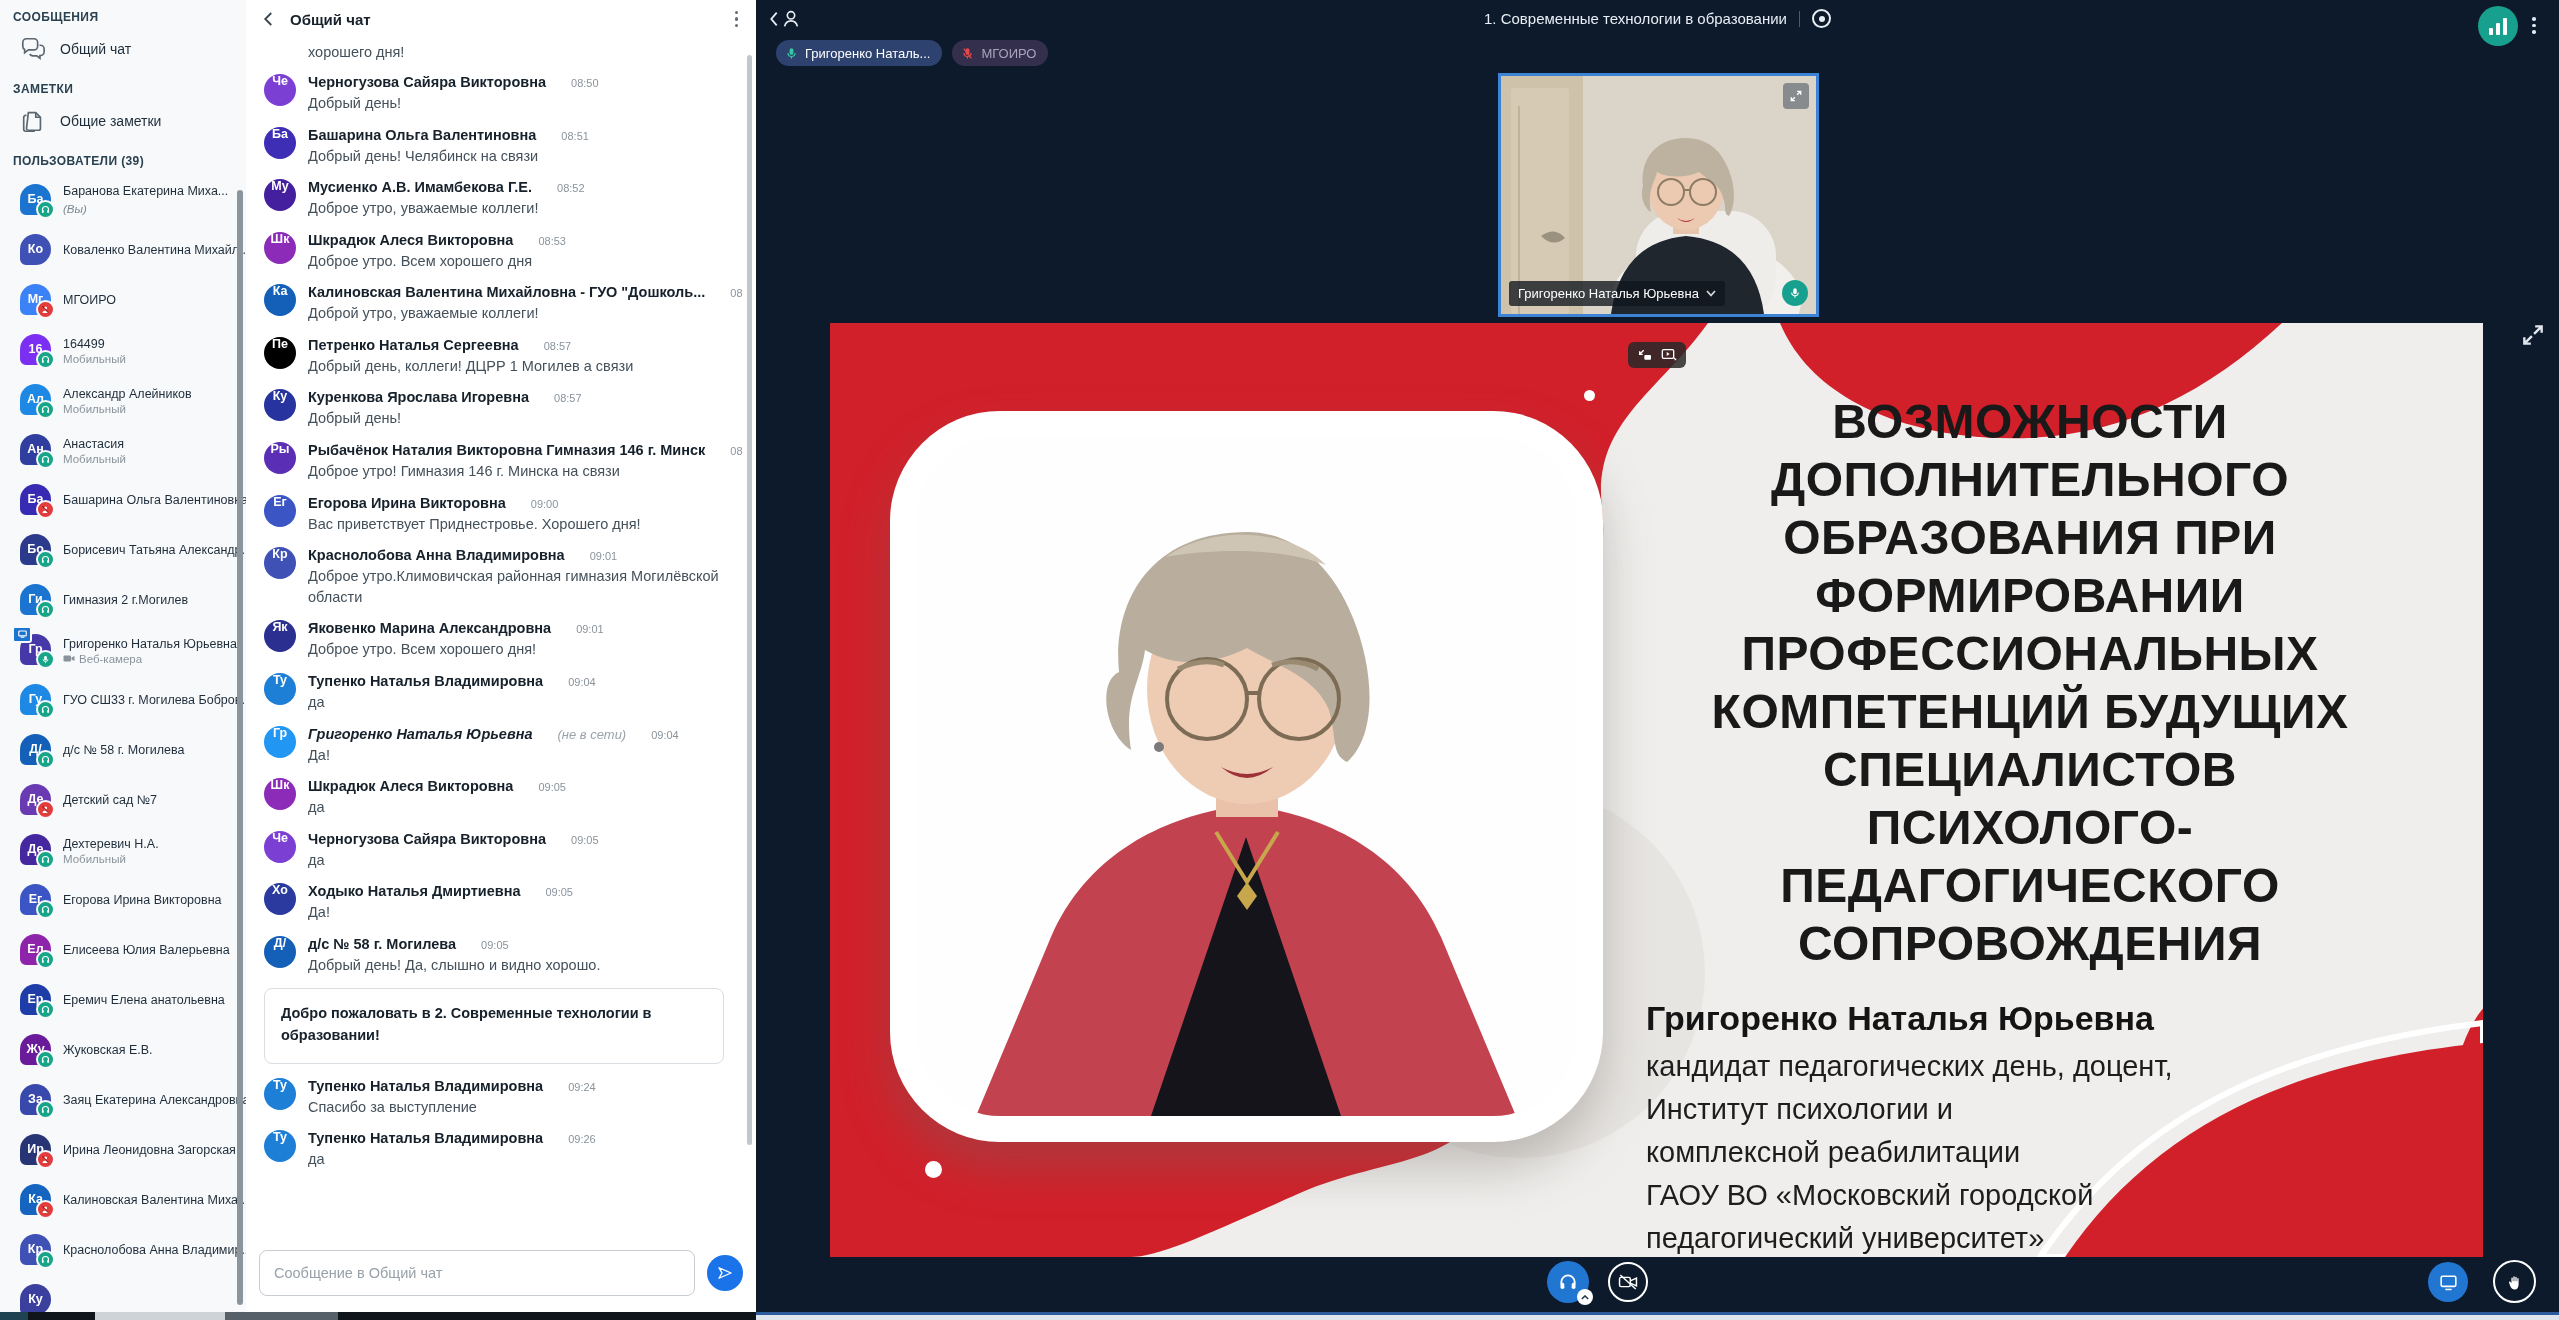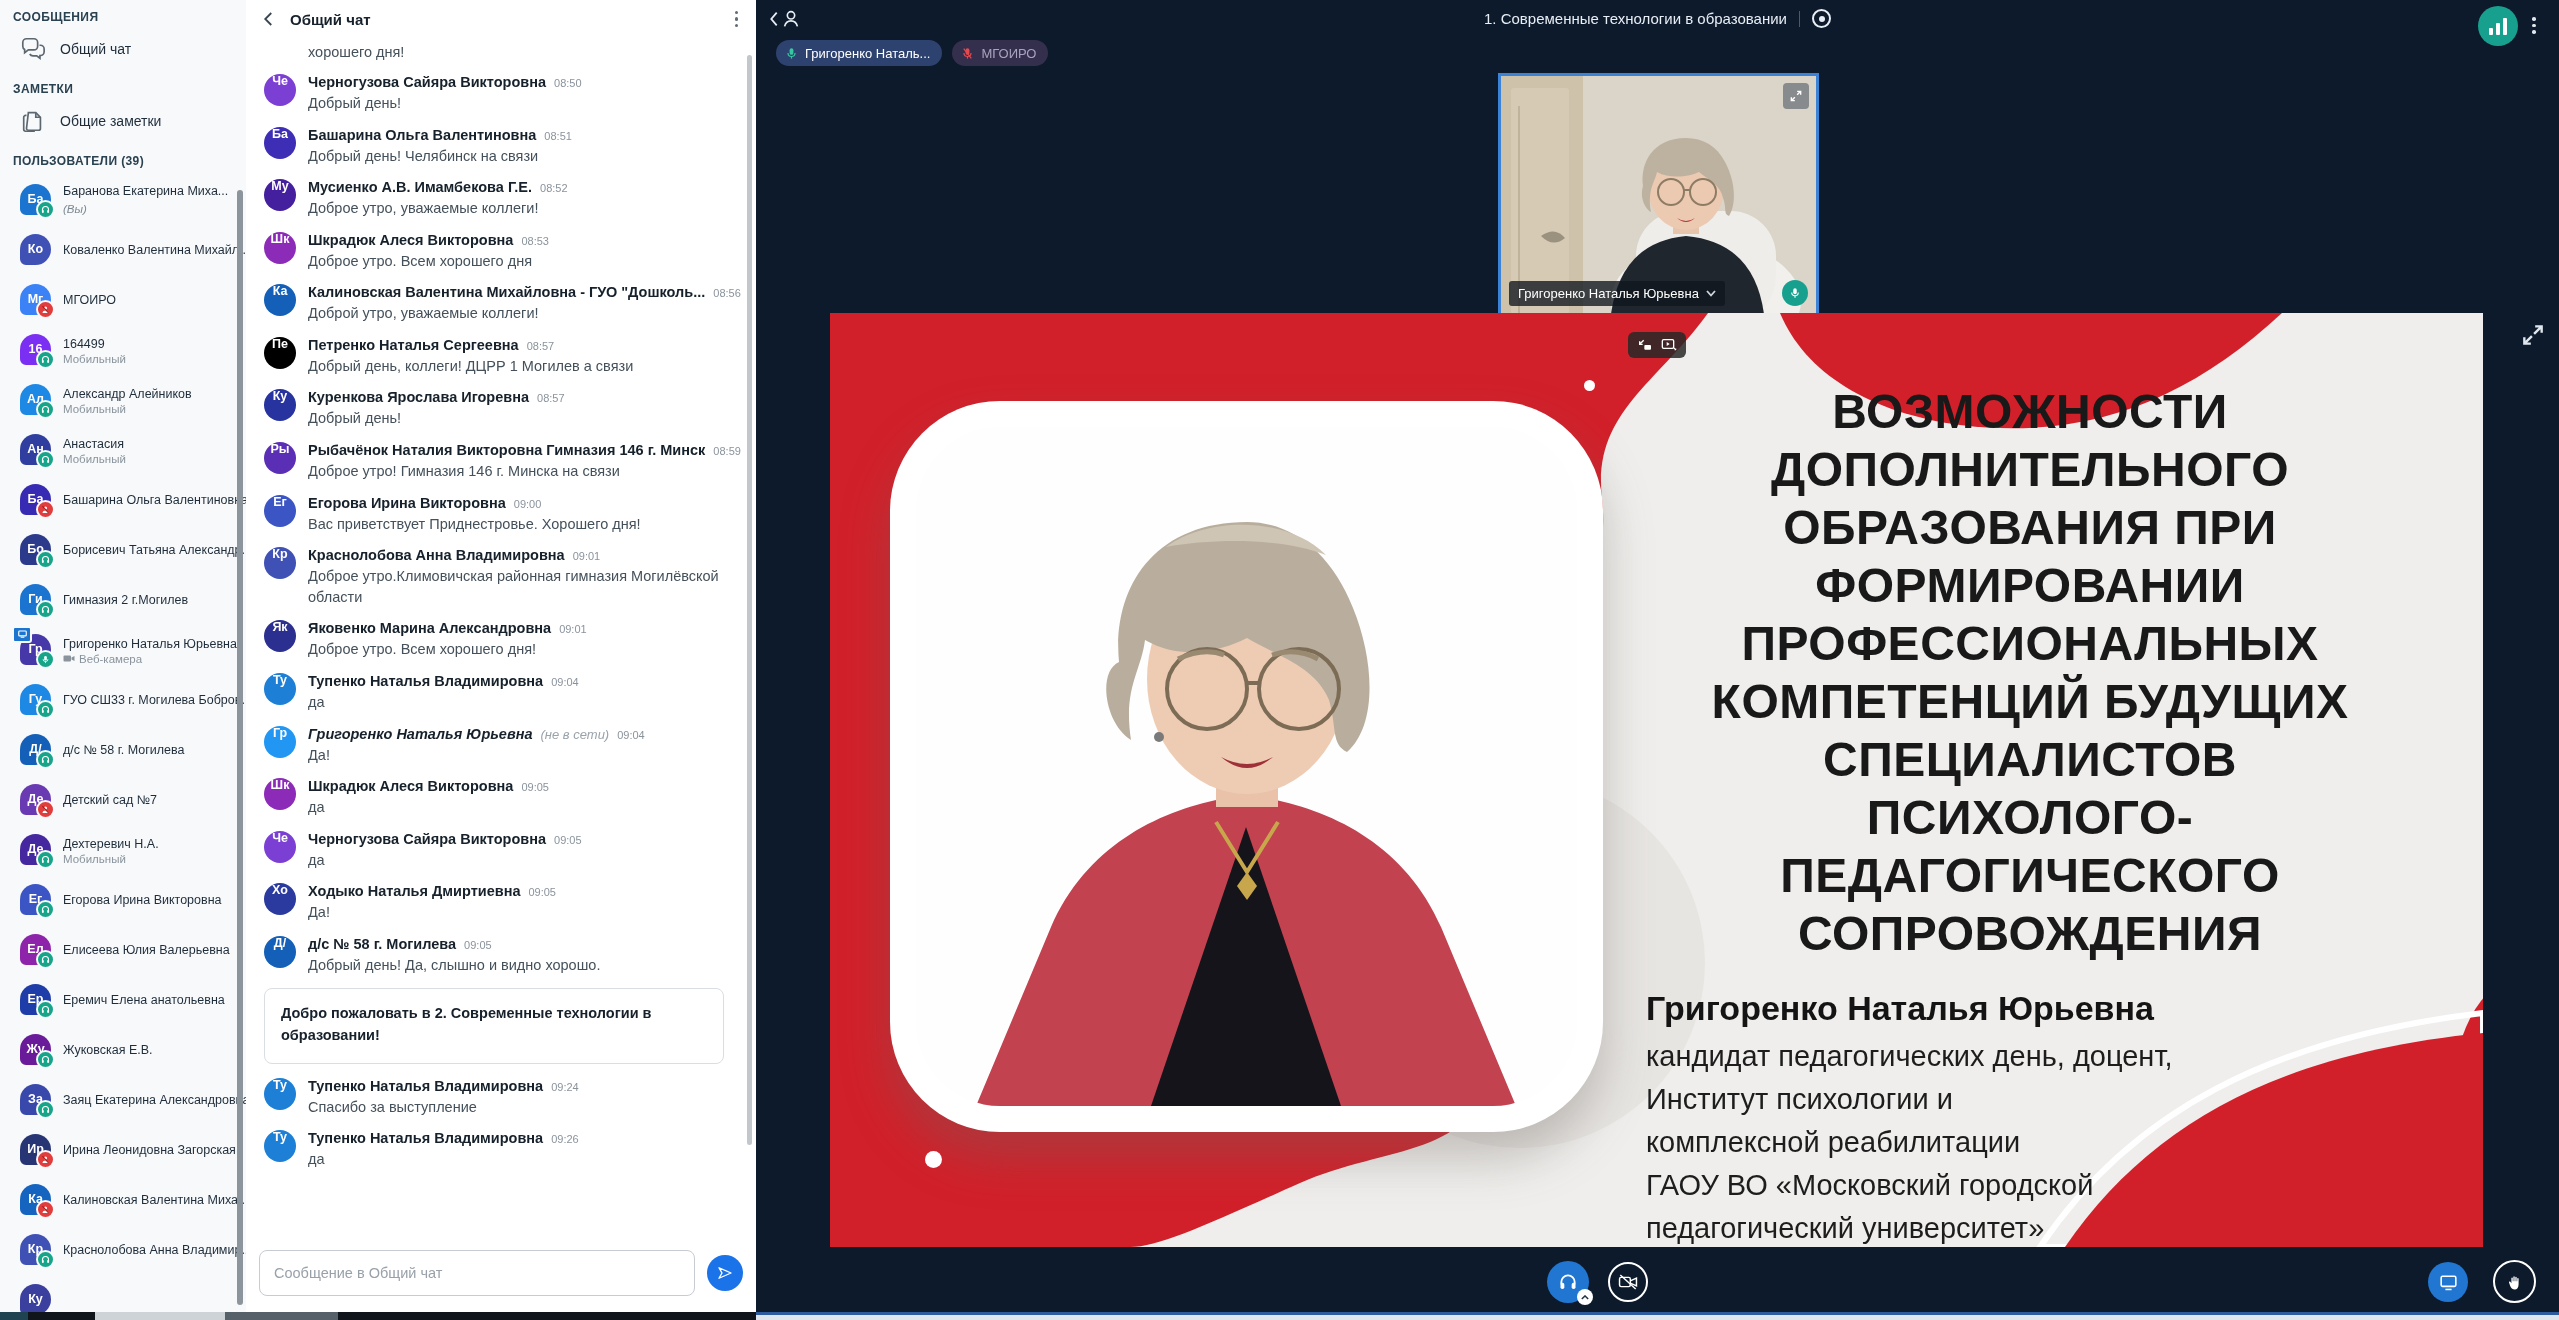--- a/index.html
+++ b/index.html
@@ -42,21 +42,21 @@
   .kebab{margin-left:auto;display:flex;flex-direction:column;gap:3px;cursor:pointer;padding:4px}
   .kebab i{width:3.5px;height:3.5px;border-radius:50%;background:#5f6b76;display:block}
   .back-ch{width:18px;height:18px;color:#39454f;cursor:pointer}
   #messages{position:absolute;left:0;top:40px;right:14px;bottom:80px;overflow:hidden;padding-left:18px}
   #partial-top{margin:4px 0 14px 44px;font-size:14.5px;color:#44505a}
   .msg{display:flex;margin-bottom:13px}
   .m-av{width:32px;height:32px;border-radius:50%;flex:0 0 32px;
         display:flex;align-items:flex-start;justify-content:center}
   .m-av span{color:#fff;font-size:12.5px;font-weight:bold}
   .m-body{margin-left:12px;min-width:0}
-  .m-head{display:flex;align-items:baseline;gap:8px;white-space:nowrap;overflow:hidden}
+  .m-head{display:flex;align-items:baseline;gap:25px;white-space:nowrap;overflow:hidden}
   .m-name{font-size:14.5px;font-weight:bold;color:#16212b}
   .m-name.it{font-style:italic}
   .m-suffix{font-size:13px;color:#9aa3ab;font-style:italic}
   .m-time{font-size:11px;color:#8a939c;flex:0 0 auto}
   .m-text{font-size:14.5px;color:#44505a;line-height:1.42;margin-top:3px;max-width:420px}
   #welcome-box{border:1px solid #d9dee3;border-radius:8px;margin:10px 18px 14px 0;
                padding:14px 16px 16px 16px;font-size:14.5px;color:#16212b;line-height:1.5}
   #welcome-box b{font-weight:bold}
   #welcome-box .pre{font-weight:bold}
   #chat-scrollbar{position:absolute;right:4px;top:55px;width:5px;height:1090px;
@@ -94,21 +94,21 @@
   #thumb{left:742px;top:73px;width:315px;height:238px;border:3px solid #3c83d6;
          box-sizing:content-box;background:#d9d2c6;overflow:visible}
   #thumb-expand{position:absolute;right:7px;top:7px;width:26px;height:26px;border-radius:4px;
                 background:rgba(90,100,110,.65);display:flex;align-items:center;justify-content:center;cursor:pointer}
   #thumb-label{position:absolute;left:8px;bottom:8px;background:rgba(15,22,30,.78);color:#fff;
                font-size:13px;border-radius:3px;padding:5px 9px;display:flex;align-items:center;gap:7px;cursor:pointer}
   #thumb-mic{position:absolute;right:8px;bottom:8px;width:26px;height:26px;border-radius:50%;
              background:#18a08f;display:flex;align-items:center;justify-content:center}
 
   
-  #slide{left:74px;top:313px;width:1653px;height:934px;background:#efeeec;overflow:hidden}
+  #slide{left:74px;top:323px;width:1653px;height:934px;background:#efeeec;overflow:hidden}
   #slide-shapes{position:absolute;inset:0}
   #photo-card{position:absolute;left:60px;top:88px;width:713px;height:731px;background:#fff;
               border-radius:110px;box-shadow:0 26px 48px rgba(110,100,95,.35)}
   #photo{position:absolute;inset:26px;border-radius:84px;overflow:hidden;background:#fdfdfd}
   .dot{position:absolute;border-radius:50%;background:#fff}
   #slide-title{position:absolute;left:790px;top:70px;width:820px;text-align:center;
                font-size:48px;line-height:58px;font-weight:bold;color:#191919;
                white-space:pre-line;letter-spacing:.5px}
   #speaker-name{position:absolute;left:816px;top:676px;font-size:34px;font-weight:bold;color:#141414}
   #speaker-desc{position:absolute;left:816px;top:722px;font-size:29px;line-height:43px;

